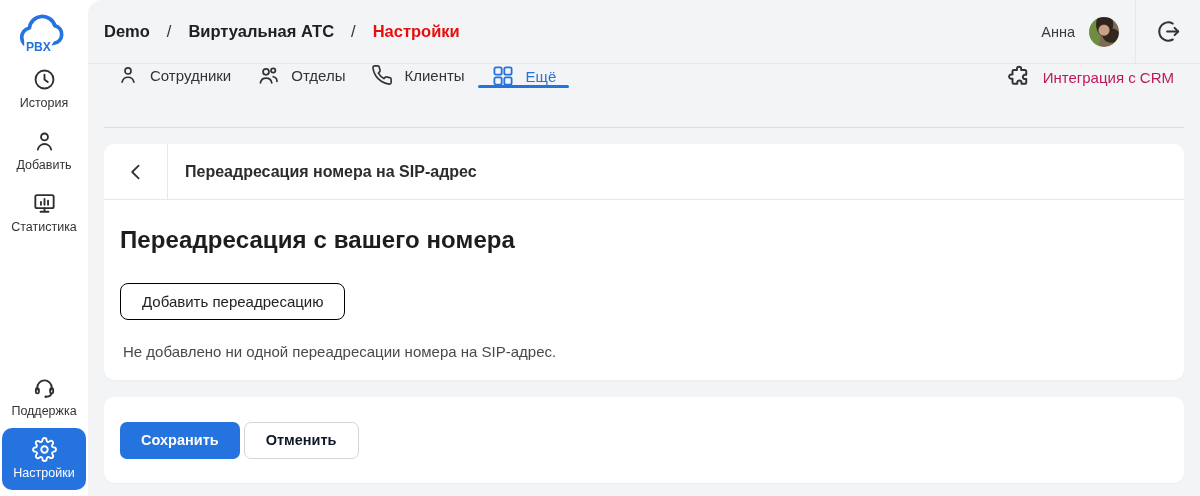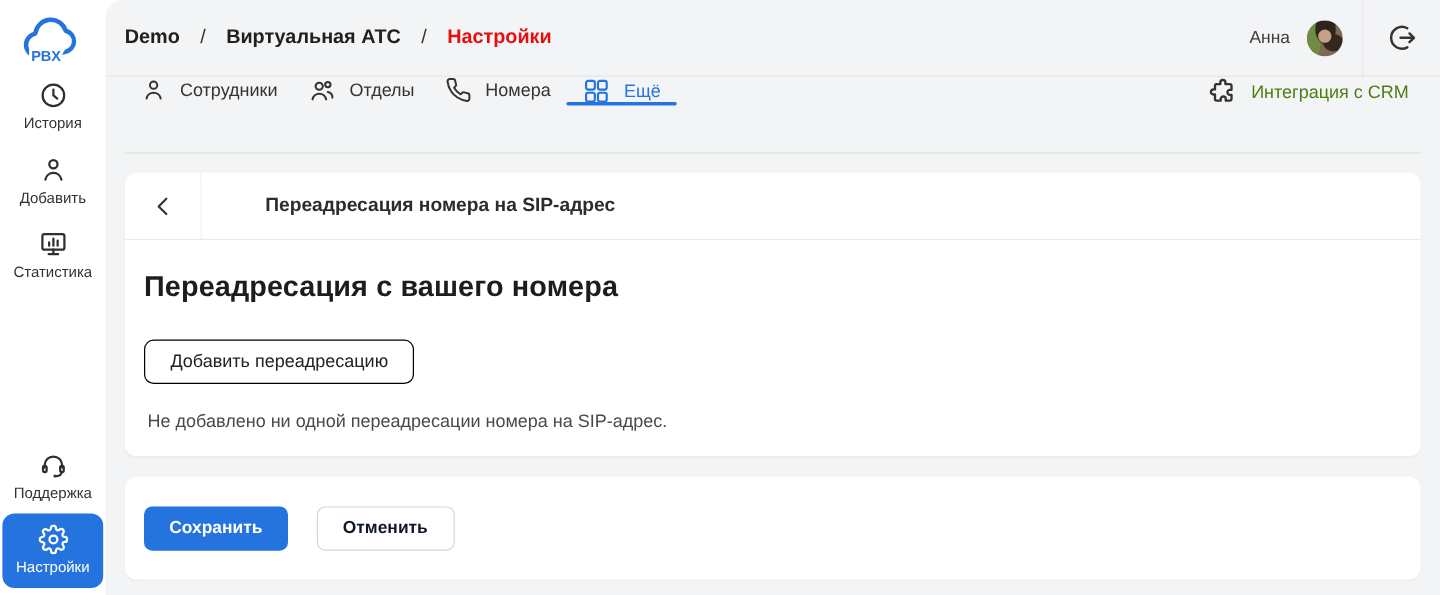--- a/index.html
+++ b/index.html
@@ -57,44 +57,44 @@
 
   
   .tabbar { height:64px; min-height:64px; display:flex; align-items:flex-start; padding:0 16px; position:relative; }
   .tabbar::after { content:""; position:absolute; left:16px; right:16px; bottom:0; height:1px; background:#dddddd; }
   .tab {
     display:flex; align-items:center; gap:11px; padding:0 13px;
     font-size:15px; color:#333; cursor:pointer; position:relative;
   }
   .tab.active { color:var(--accent); }
   .tab.active::after { content:""; position:absolute; left:0; right:0; bottom:0; height:3px; background:var(--accent); border-radius:2px; z-index:1; }
-  .crm-link { margin-left:auto; display:flex; align-items:center; gap:11px; font-size:15px; color:#4d7c0f; padding:0 10px; cursor:pointer; }
+  .crm-link { margin-left:auto; display:flex; align-items:center; gap:11px; font-size:15px; color:#be185d; padding:0 10px; cursor:pointer; }
 
   
   .content { flex:1; padding:16px 16px 0; display:flex; flex-direction:column; gap:17px; }
   .card { background:#fff; border-radius:10px; box-shadow:0 1px 2px rgba(0,0,0,0.03); }
 
-  .card-head { height:56px; display:flex; align-items:center; border-bottom:1px solid #e8e8e8;gap:36px; }
+  .card-head { height:56px; display:flex; align-items:center; border-bottom:1px solid #e8e8e8; }
   .back-btn {
     width:64px; height:56px; display:flex; align-items:center; justify-content:center;
     border:none; background:none; border-right:1px solid #e8e8e8; cursor:pointer;
     border-top-left-radius:10px;
   }
   .card-title { padding-left:17px; font-size:16px; font-weight:700; color:#2c2c2c; }
 
   .card-body { padding:26px 16px 20px; }
   .section-heading { margin:0 0 29px; font-size:24px; font-weight:700; color:#1d1d1d; letter-spacing:.1px; }
   .add-btn {
     height:37px; padding:0 21px; background:#fff; border:1px solid #000000;
     border-radius:8px; font-size:15px; color:#222; cursor:pointer;
     font-family:inherit;
   }
   .empty-text { margin:23px 0 0; padding-left:3px; font-size:15px; color:#4a4a4a; }
 
-  .card-actions { height:86px; display:flex; align-items:center; padding:0 16px; gap:24px; }
+  .card-actions { height:86px; display:flex; align-items:center; padding:0 16px; gap:4px; }
   .save-btn {
     height:37px; padding:0 21px; background:var(--accent); color:#fff; border:none;
     border-radius:7px; font-size:14.5px; font-weight:700; cursor:pointer; font-family:inherit;
   }
   .cancel-btn {
     height:37px; padding:0 21px; background:#fff; color:#0f172a; border:1px solid #d6d6d6;
     border-radius:7px; font-size:14.5px; font-weight:700; cursor:pointer; font-family:inherit;
   }
 
   .ico { stroke:#333; fill:none; stroke-width:1.8; stroke-linecap:round; stroke-linejoin:round; }
@@ -199,21 +199,21 @@
             <path d="M3.6 19.6a6 6 0 0 1 11.8 0"></path>
           <circle cx="16.9" cy="6.8" r="2.3"></circle>
             <path d="M16.9 13.3a5 5 0 0 1 4 4.8"></path>
         </svg>
         <span>Отделы</span>
       </div>
       <div class="tab">
         <svg class="ico" width="22" height="22" viewBox="0 0 24 24">
           <path d="M22 16.92v3a2 2 0 0 1-2.18 2 19.79 19.79 0 0 1-8.63-3.07 19.5 19.5 0 0 1-6-6 19.79 19.79 0 0 1-3.07-8.67A2 2 0 0 1 4.11 2h3a2 2 0 0 1 2 1.72 12.84 12.84 0 0 0 .7 2.81 2 2 0 0 1-.45 2.11L8.09 9.91a16 16 0 0 0 6 6l1.27-1.27a2 2 0 0 1 2.11-.45 12.84 12.84 0 0 0 2.81.7A2 2 0 0 1 22 16.92z"></path>
         </svg>
-        <span>Номера</span>
+        <span>Клиенты</span>
       </div>
       <div class="tab active">
         <svg class="ico" width="24" height="24" viewBox="0 0 24 24" stroke-width="2.3">
           <rect x="3.4" y="3.4" width="7.3" height="7.3" rx="1.7"></rect>
           <rect x="13.3" y="3.4" width="7.3" height="7.3" rx="1.7"></rect>
           <rect x="3.4" y="13.3" width="7.3" height="7.3" rx="1.7"></rect>
           <rect x="13.3" y="13.3" width="7.3" height="7.3" rx="1.7"></rect>
         </svg>
         <span>Ещё</span>
       </div>

